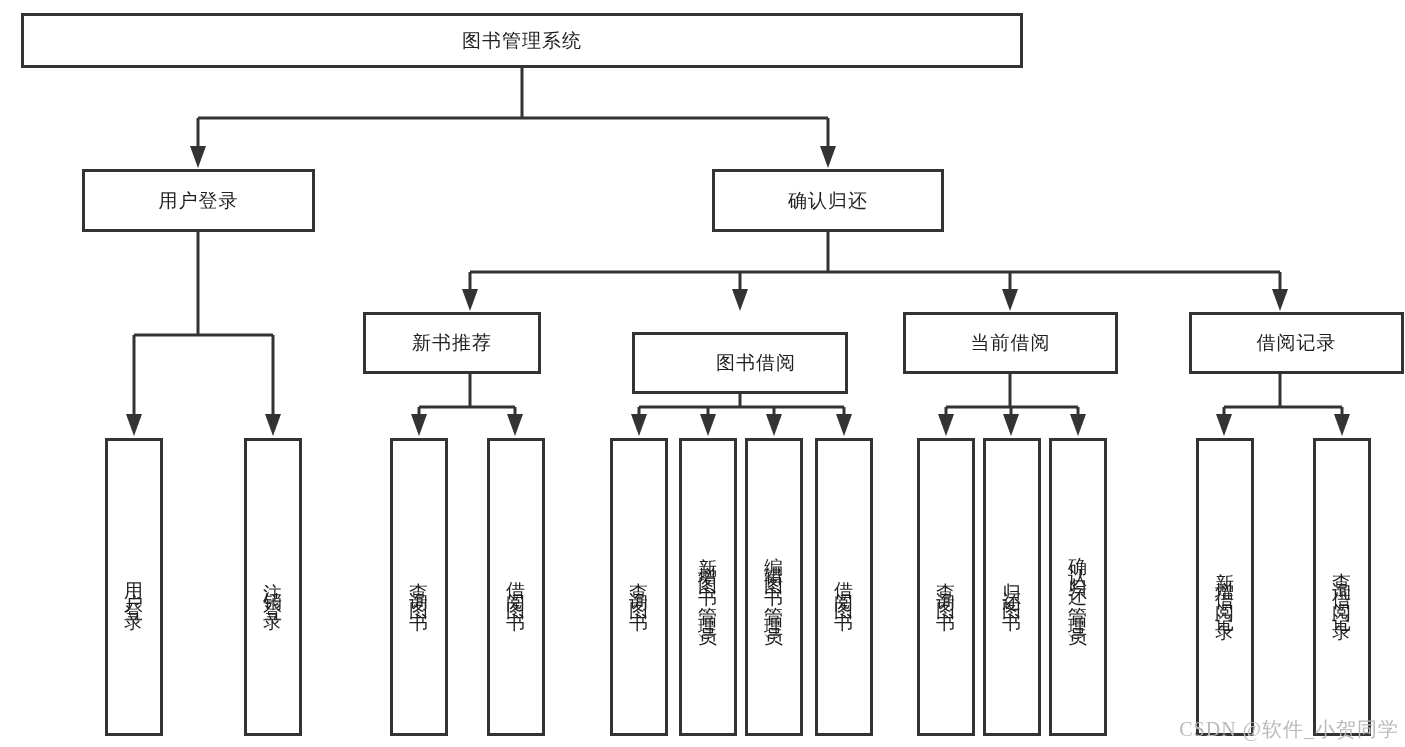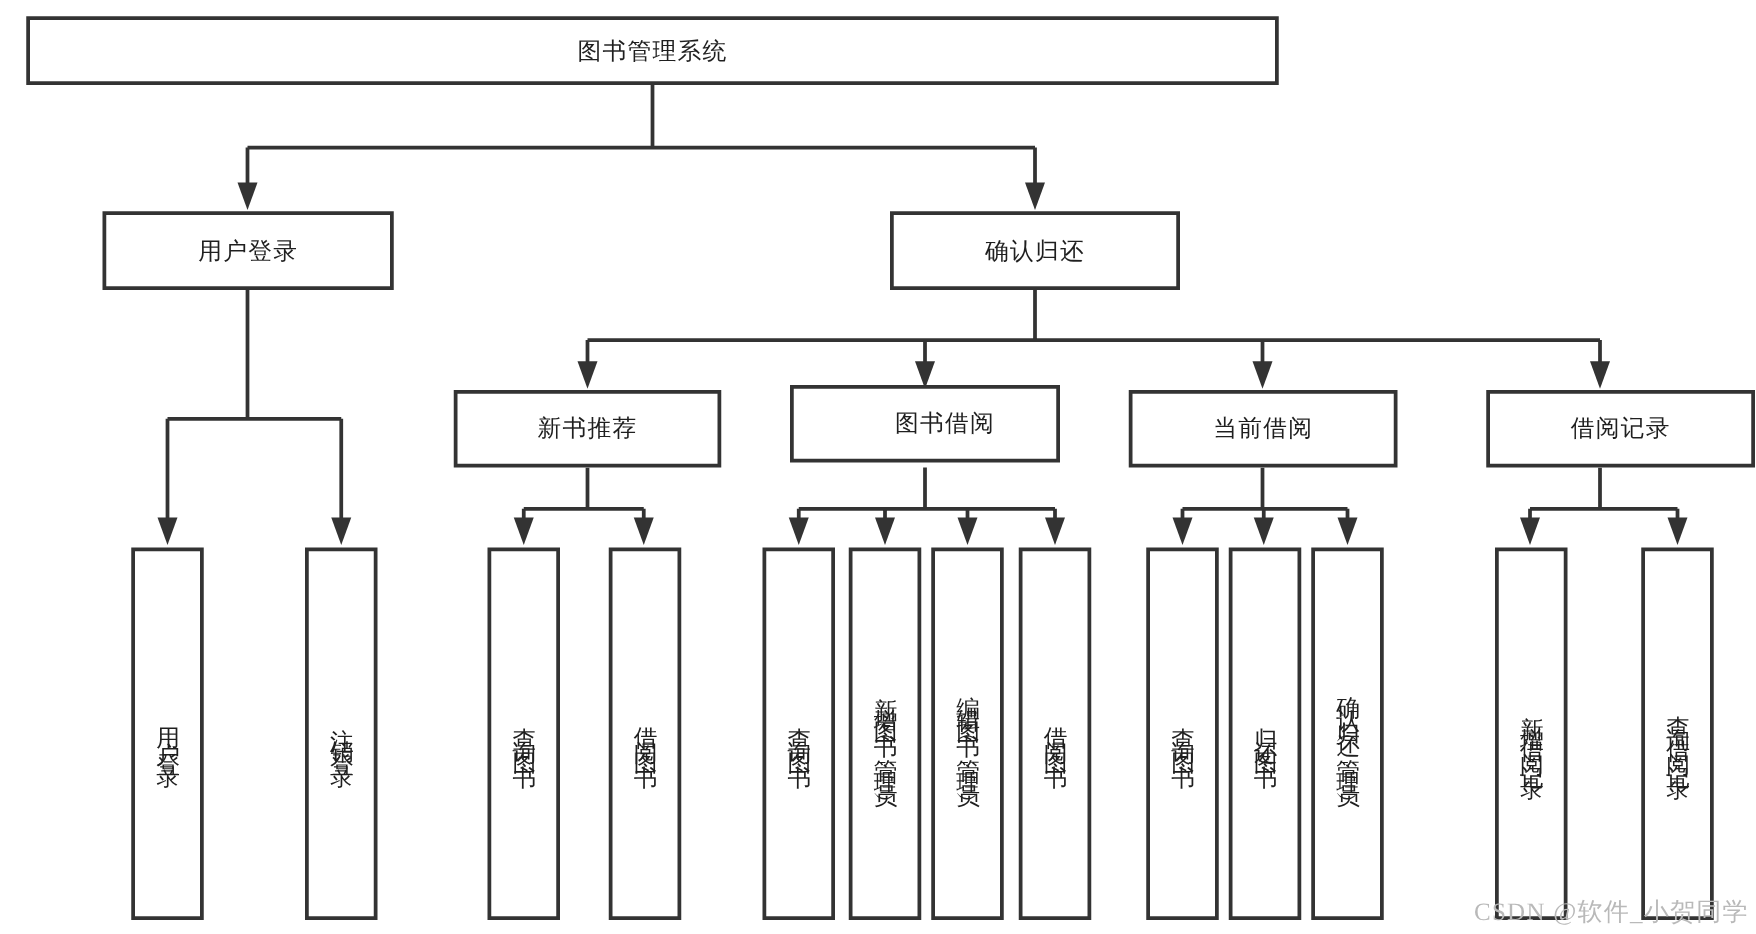--- a/index.html
+++ b/index.html
@@ -102,24 +102,24 @@
     <span>图书管理系统</span>
   </div>
 
   <div class="hbox" style="left:82px; top:169px; width:233px; height:63px;">
     <span>用户登录</span>
   </div>
   <div class="hbox" style="left:712px; top:169px; width:232px; height:63px;">
     <span>确认归还</span>
   </div>
 
-  <div class="hbox" style="left:363px; top:312px; width:214px; height:62px;text-align:right;">
+  <div class="hbox" style="left:363px; top:312px; width:178px; height:62px;text-align:right;">
     <span>新书推荐</span>
   </div>
-  <div class="hbox" style="left:632px; top:308px; width:216px; height:62px;padding-left:32px;">
+  <div class="hbox" style="left:632px; top:332px; width:216px; height:62px;padding-left:32px;">
     <span>图书借阅</span>
   </div>
   <div class="hbox" style="left:903px; top:312px; width:215px; height:62px;">
     <span>当前借阅</span>
   </div>
   <div class="hbox" style="left:1173px; top:312px; width:215px; height:62px;margin-left:16px;">
     <span>借阅记录</span>
   </div>
 
   <div class="vbox" style="left:105px;">

